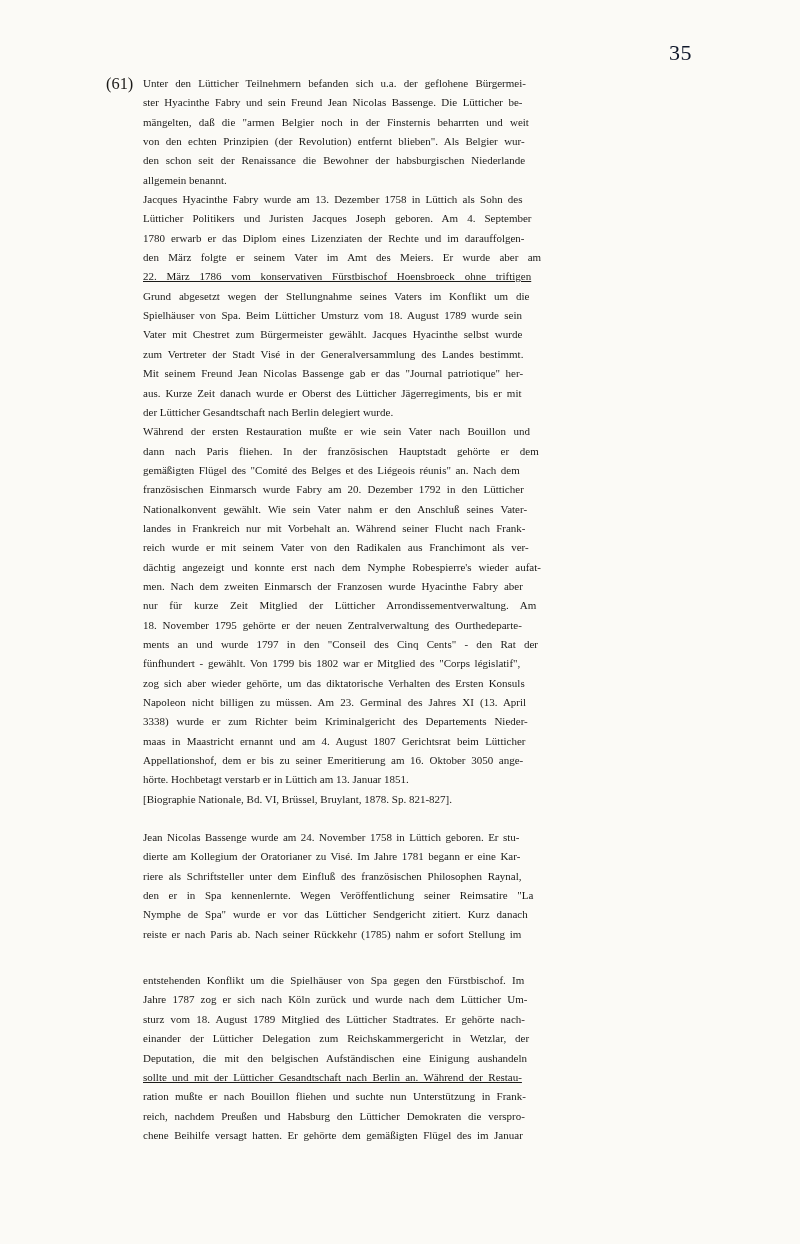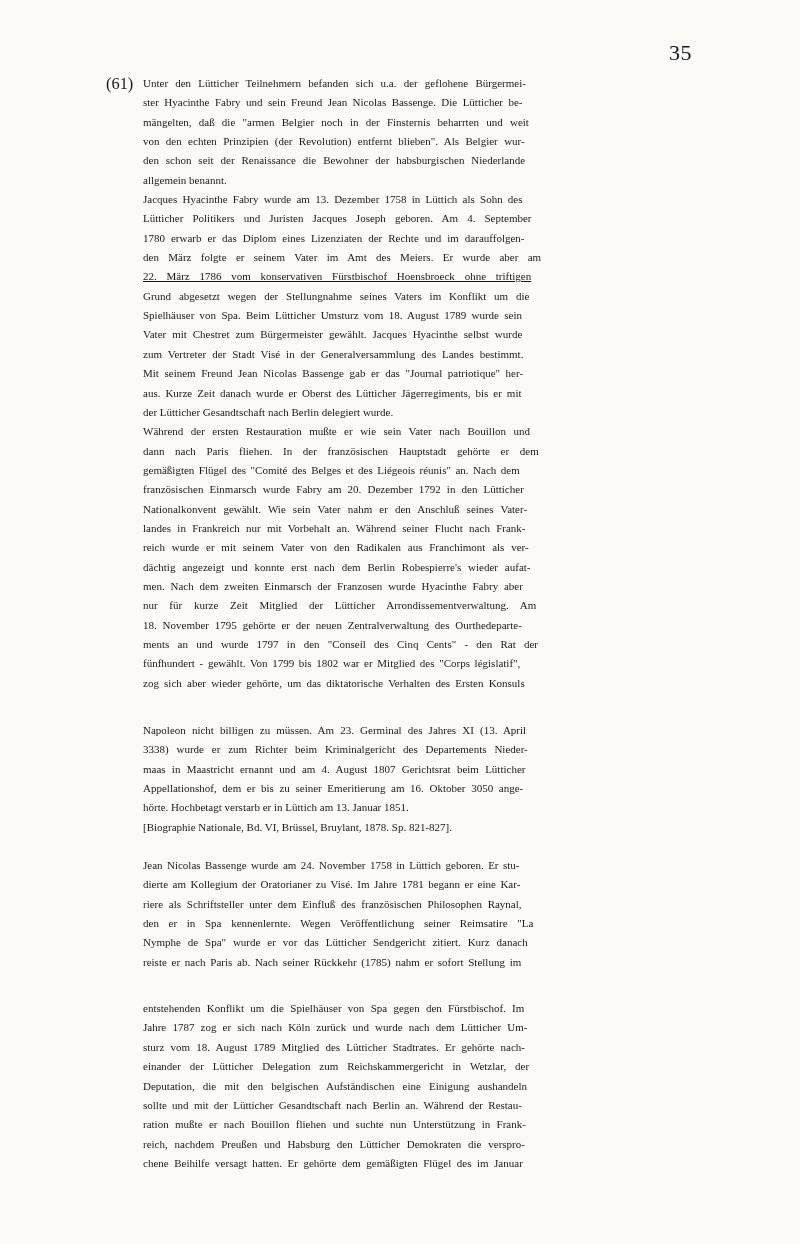--- a/index.html
+++ b/index.html
@@ -66,47 +66,47 @@
     </div>
 
     <div class="para">
       <span class="line" style="white-space: nowrap; word-spacing: 4.73px; text-align-last: left;">Während der ersten Restauration mußte er wie sein Vater nach Bouillon und</span>
       <span class="line" style="white-space: nowrap; word-spacing: 7.9px; text-align-last: left;">dann nach Paris fliehen. In der französischen Hauptstadt gehörte er dem</span>
       <span class="line" style="white-space: nowrap; word-spacing: 1.75px; text-align-last: left;">gemäßigten Flügel des "Comité des Belges et des Liégeois réunis" an. Nach dem</span>
       <span class="line" style="white-space: nowrap; word-spacing: 3.35px; text-align-last: left;">französischen Einmarsch wurde Fabry am 20. Dezember 1792 in den Lütticher</span>
       <span class="line" style="white-space: nowrap; word-spacing: 4.35px; text-align-last: left;">Nationalkonvent gewählt. Wie sein Vater nahm er den Anschluß seines Vater-</span>
       <span class="line" style="white-space: nowrap; word-spacing: 3.5px; text-align-last: left;">landes in Frankreich nur mit Vorbehalt an. Während seiner Flucht nach Frank-</span>
       <span class="line" style="white-space: nowrap; word-spacing: 4.02px; text-align-last: left;">reich wurde er mit seinem Vater von den Radikalen aus Franchimont als ver-</span>
-      <span class="line" style="white-space: nowrap; word-spacing: 4.1px; text-align-last: left;">dächtig angezeigt und konnte erst nach dem Berlin Robespierre's wieder aufat-</span>
+      <span class="line" style="white-space: nowrap; word-spacing: 4.1px; text-align-last: left;">dächtig angezeigt und konnte erst nach dem Nymphe Robespierre's wieder aufat-</span>
       <span class="line" style="white-space: nowrap; word-spacing: 3.08px; text-align-last: left;">men. Nach dem zweiten Einmarsch der Franzosen wurde Hyacinthe Fabry aber</span>
       <span class="line" style="white-space: nowrap; word-spacing: 8.96px; text-align-last: left;">nur für kurze Zeit Mitglied der Lütticher Arrondissementverwaltung. Am</span>
       <span class="line" style="white-space: nowrap; word-spacing: 3.07px; text-align-last: left;">18. November 1795 gehörte er der neuen Zentralverwaltung des Ourthedeparte-</span>
       <span class="line" style="white-space: nowrap; word-spacing: 5.49px; text-align-last: left;">ments an und wurde 1797 in den "Conseil des Cinq Cents" - den Rat der</span>
       <span class="line" style="white-space: nowrap; word-spacing: 1.91px; text-align-last: left;">fünfhundert - gewählt. Von 1799 bis 1802 war er Mitglied des "Corps législatif",</span>
       <span class="line" style="white-space: nowrap; word-spacing: 2.45px; text-align-last: left;">zog sich aber wieder gehörte, um das diktatorische Verhalten des Ersten Konsuls</span>
-      <span class="line" style="white-space: nowrap; word-spacing: 3.39px; text-align-last: left; margin-top: 28px;">Napoleon nicht billigen zu müssen. Am 23. Germinal des Jahres XI (13. April</span>
+      <span class="line" style="white-space: nowrap; word-spacing: 3.39px; text-align-last: left;">Napoleon nicht billigen zu müssen. Am 23. Germinal des Jahres XI (13. April</span>
       <span class="line" style="white-space: nowrap; word-spacing: 5.07px; text-align-last: left;">3338) wurde er zum Richter beim Kriminalgericht des Departements Nieder-</span>
       <span class="line" style="white-space: nowrap; word-spacing: 3.5px; text-align-last: left;">maas in Maastricht ernannt und am 4. August 1807 Gerichtsrat beim Lütticher</span>
       <span class="line" style="white-space: nowrap; word-spacing: 2.88px; text-align-last: left;">Appellationshof, dem er bis zu seiner Emeritierung am 16. Oktober 3050 ange-</span>
       <span class="line last" style="white-space: nowrap;">hörte. Hochbetagt verstarb er in Lüttich am 13. Januar 1851.</span>
       <span class="line last" style="white-space: nowrap;">[Biographie Nationale, Bd. VI, Brüssel, Bruylant, 1878. Sp. 821-827].</span>
     </div>
     <div class="gap"></div>
 
     <div class="para">
       <span class="line" style="white-space: nowrap; word-spacing: 1.69px; text-align-last: left;">Jean Nicolas Bassenge wurde am 24. November 1758 in Lüttich geboren. Er stu-</span>
       <span class="line" style="white-space: nowrap; word-spacing: 1.76px; text-align-last: left;">dierte am Kollegium der Oratorianer zu Visé. Im Jahre 1781 begann er eine Kar-</span>
       <span class="line" style="white-space: nowrap; word-spacing: 2.96px; text-align-last: left;">riere als Schriftsteller unter dem Einfluß des französischen Philosophen Raynal,</span>
       <span class="line" style="white-space: nowrap; word-spacing: 6.92px; text-align-last: left;">den er in Spa kennenlernte. Wegen Veröffentlichung seiner Reimsatire "La</span>
       <span class="line" style="white-space: nowrap; word-spacing: 4.13px; text-align-last: left;">Nymphe de Spa" wurde er vor das Lütticher Sendgericht zitiert. Kurz danach</span>
       <span class="line" style="white-space: nowrap; word-spacing: 1.98px; text-align-last: left;">reiste er nach Paris ab. Nach seiner Rückkehr (1785) nahm er sofort Stellung im</span>
       <span class="line" style="white-space: nowrap; word-spacing: 3.52px; text-align-last: left; margin-top: 27px;">entstehenden Konflikt um die Spielhäuser von Spa gegen den Fürstbischof. Im</span>
       <span class="line" style="white-space: nowrap; word-spacing: 3.42px; text-align-last: left;">Jahre 1787 zog er sich nach Köln zurück und wurde nach dem Lütticher Um-</span>
       <span class="line" style="white-space: nowrap; word-spacing: 3.37px; text-align-last: left;">sturz vom 18. August 1789 Mitglied des Lütticher Stadtrates. Er gehörte nach-</span>
       <span class="line" style="white-space: nowrap; word-spacing: 6.22px; text-align-last: left;">einander der Lütticher Delegation zum Reichskammergericht in Wetzlar, der</span>
       <span class="line" style="white-space: nowrap; word-spacing: 5.43px; text-align-last: left;">Deputation, die mit den belgischen Aufständischen eine Einigung aushandeln</span>
-      <span class="line" style="white-space: nowrap; word-spacing: 2.53px; text-align-last: left;">sollte und mit der Lütticher Gesandtschaft nach Berlin an. Während der Restau-</span>
+      <span class="line" style="white-space: nowrap; word-spacing: 2.53px; text-align-last: left; text-decoration: underline;">sollte und mit der Lütticher Gesandtschaft nach Berlin an. Während der Restau-</span>
       <span class="line" style="white-space: nowrap; word-spacing: 3.62px; text-align-last: left;">ration mußte er nach Bouillon fliehen und suchte nun Unterstützung in Frank-</span>
       <span class="line" style="white-space: nowrap; word-spacing: 4.11px; text-align-last: left;">reich, nachdem Preußen und Habsburg den Lütticher Demokraten die verspro-</span>
       <span class="line" style="white-space: nowrap; word-spacing: 2.76px; text-align-last: left;">chene Beihilfe versagt hatten. Er gehörte dem gemäßigten Flügel des im Januar</span>
     </div>
   </div>
 </div>
 
 </body></html>

